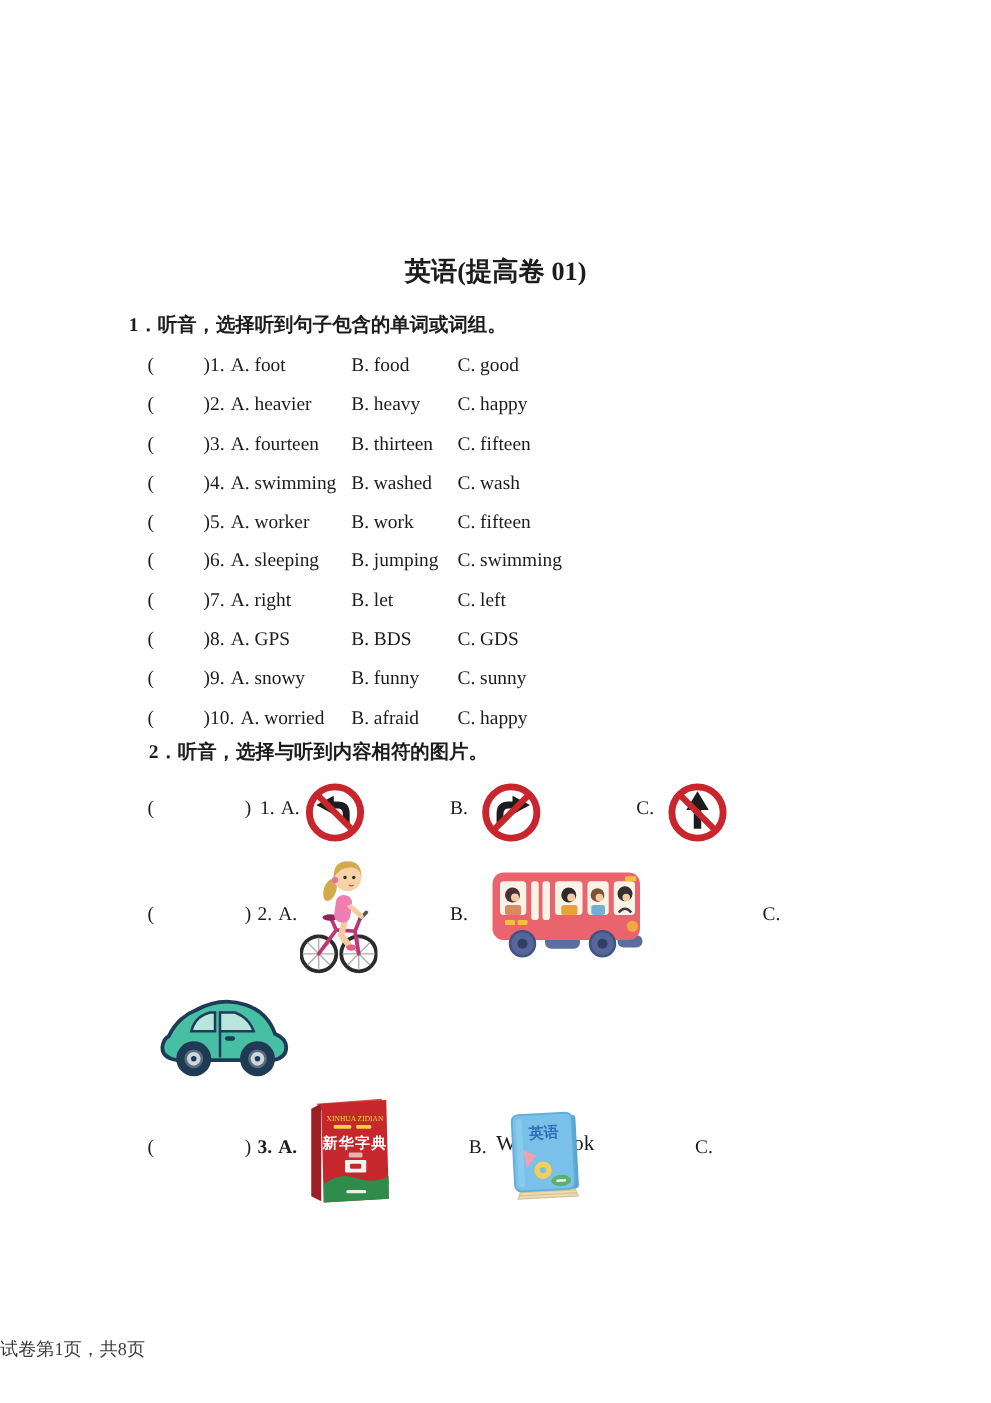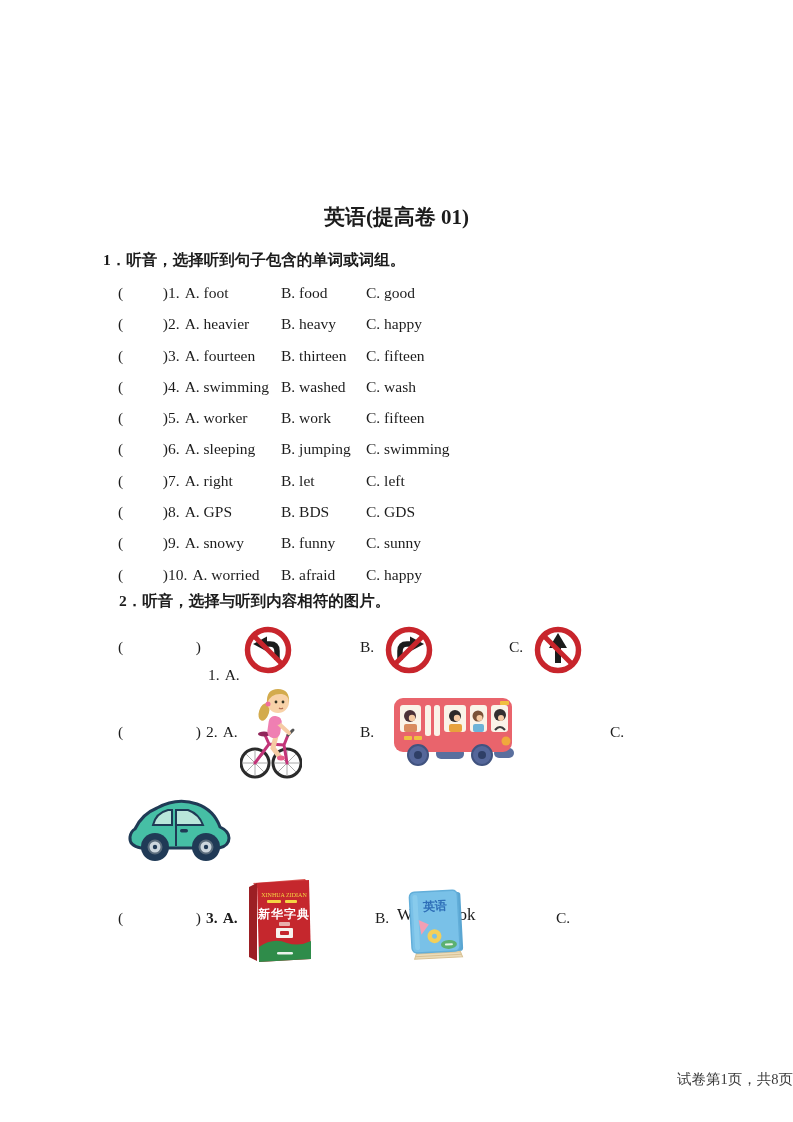--- a/index.html
+++ b/index.html
@@ -18,21 +18,21 @@
   .row { height:31.3px; line-height:31.3px; padding-left:118px; font-size:15.5px; }
   .bkt { display:inline-flex; width:50px; justify-content:space-between; vertical-align:top; }
   .bkt-w { display:inline-flex; width:83px; justify-content:space-between; }
   .ca { display:inline-block; width:113px; }
   .cb { display:inline-block; width:85px; }
   .no { margin-right:5px; }
   .qrow { position:absolute; left:0; width:100%; }
   .abs { position:absolute; font-size:15.5px; white-space:nowrap; }
   .wordbook-label { font-size:17px; }
   .footer { position:absolute; top:1070px; left:0; width:100%;
-    text-align:right; font-size:14.5px; color:#3a3a3a; }
+    text-align:left; font-size:14.5px; color:#3a3a3a; }
   svg { display:block; }
   svg text { font-family:"Liberation Serif", serif; }
 </style>
 </head>
 <body>
 
 <div class="page">
 
   <div class="subtitle">英语(提高卷 01)</div>
 
@@ -81,21 +81,21 @@
         </span><span class="ca"><span class="no">10.</span><span>A. worried</span></span><span class="cb">B. afraid</span><span>C. happy</span></div>
   </div>
 
   <div class="sec-heading" style="top:591px;margin-left:16px;">2．听音，选择与听到内容相符的图片。</div>
 
   <div class="qrow" style="top:622px;height:58px;">
     <span class="abs bkt-w" style="left:118px;top:16px;">
         <span>(</span>
         <span>)</span>
       </span>
-    <span class="abs" style="left:208px;top:16px;margin-top:28px;"><span class="no">1.</span><span>A.</span></span>
+    <span class="abs" style="left:208px;top:16px;"><span class="no">1.</span><span>A.</span></span>
 
     <svg class="abs" style="left:243px;top:4px;" width="50" height="48" viewBox="0 0 48 48">
       <circle cx="24" cy="24" r="20.5" fill="#ffffff" stroke="#c8252c" stroke-width="5.5"></circle>
       <path d="M33 34 L33 25 Q33 18 26 18 L22 18" fill="none" stroke="#1c1c1c" stroke-width="5.5"></path>
       <polygon points="23,10.5 9,18 23,25.5" fill="#1c1c1c"></polygon>
       <line x1="10" y1="10" x2="38" y2="38" stroke="#c8252c" stroke-width="5"></line>
     </svg>
 
     <span class="abs" style="left:360px;top:16px;">B.</span>
     <svg class="abs" style="left:384px;top:4px;" width="50" height="48" viewBox="0 0 48 48">

